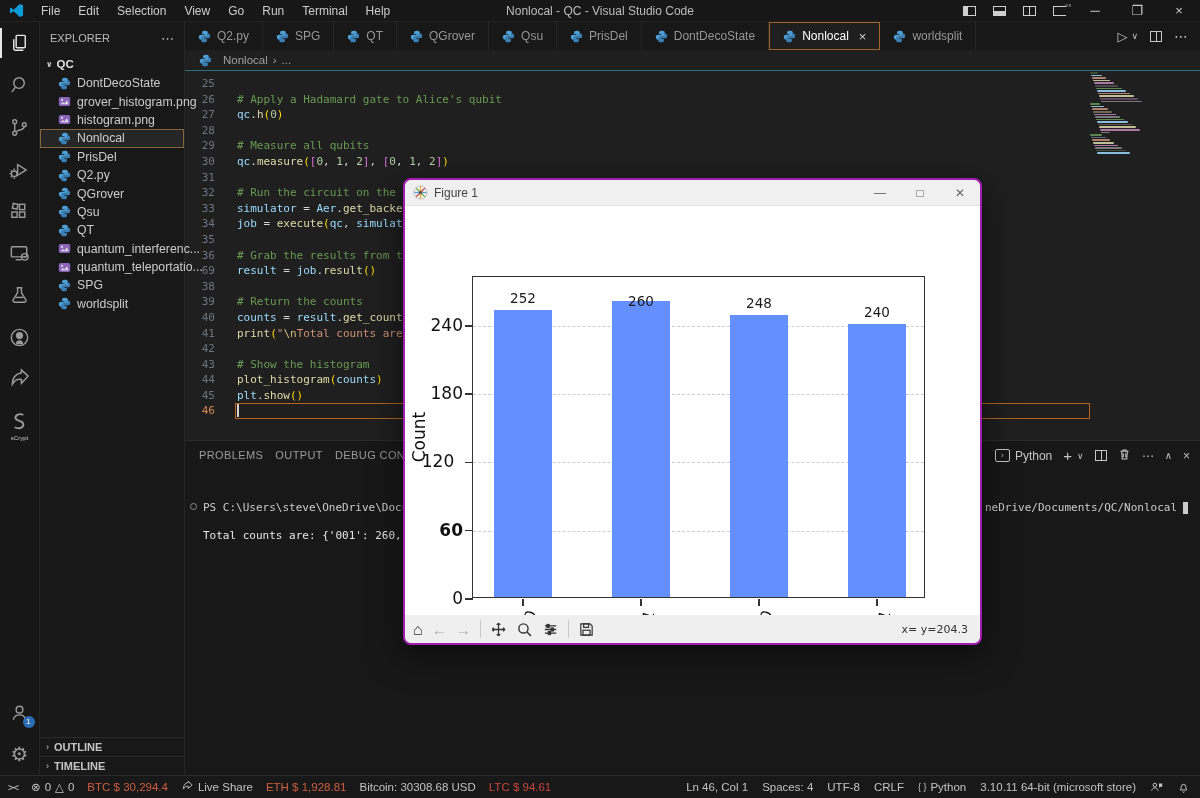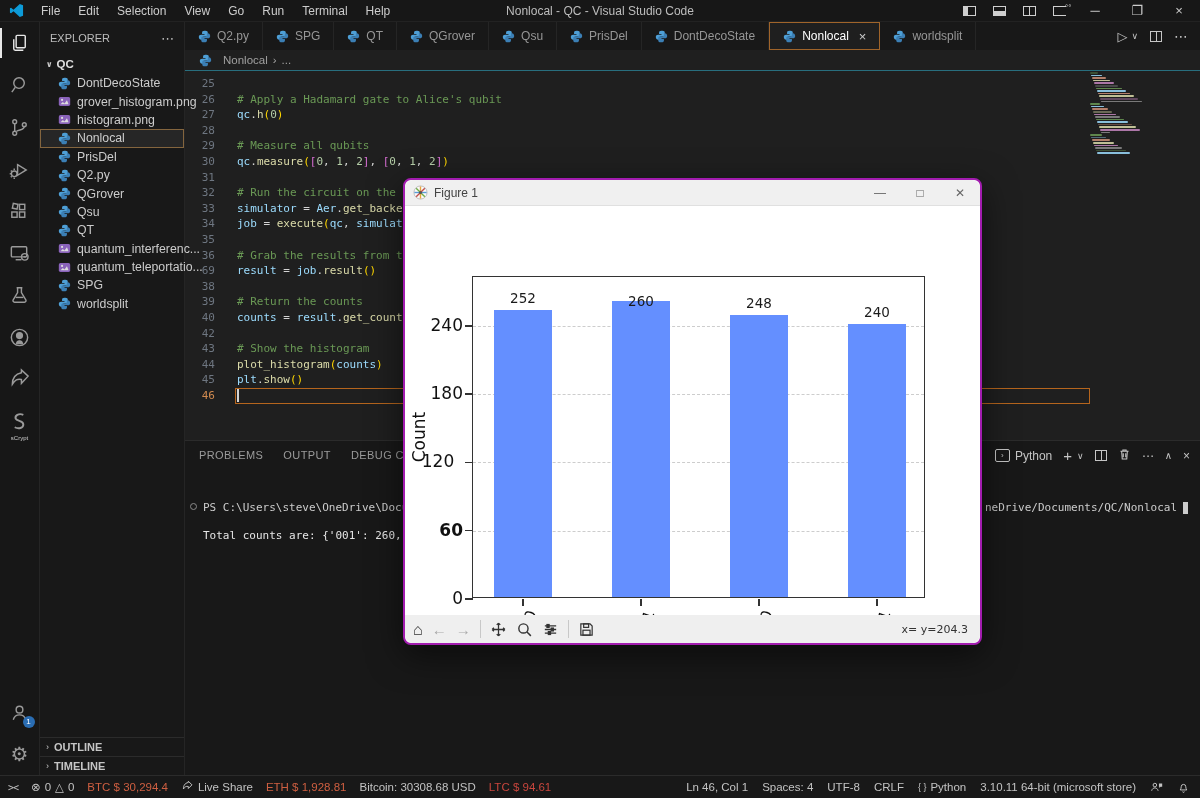--- a/index.html
+++ b/index.html
@@ -84,21 +84,21 @@
   .gutter-num.cur { color:#d18a4f; }
   .tk-c{color:#6a9955}.tk-v{color:#9cdcfe}.tk-f{color:#dcdcaa}.tk-n{color:#b5cea8}
   .tk-p{color:#d4d4d4}.tk-b1{color:#ffd700}.tk-b2{color:#da70d6}.tk-s{color:#ce9178}.tk-e{color:#d7ba7d}
 
   .minimap { position:absolute; left:905px; top:50px; width:50px; height:95px; }
   .mm-line { height:1.6px; margin-bottom:1px; border-radius:1px; opacity:.85; }
 
   
   .panel { position:absolute; left:0; top:418px; right:0; height:335px; background:#181818;
      border-top:1px solid #2b2b2b; font-size:11px; }
-  .panel-tabs { display:flex; gap:20px; padding:8px 0 0 14px; color:#9b9b9b; letter-spacing:.4px; font-size:11px; }
+  .panel-tabs { display:flex; gap:12px; padding:8px 0 0 14px; color:#9b9b9b; letter-spacing:.4px; font-size:11px; }
   .panel-actions { position:absolute; right:10px; top:6px; display:flex; align-items:center; gap:11px; color:#c5c5c5; font-size:12px; }
   .term-ic { width:15px; height:13px; border:1px solid #c5c5c5; border-radius:2px; font-size:8px; line-height:11px; text-align:center; }
   .pa-plus { font-size:15px; }
   .pa-chev { font-size:9px; margin-left:-6px; }
   .trash-ic svg { width:13px; height:13px; stroke:#c5c5c5; fill:none; stroke-width:1.3; }
   .term-body { position:relative; font-family:"DejaVu Sans Mono","Liberation Mono",monospace;
      font-size:11px; color:#cccccc; }
   .term-line1 { position:absolute; left:18px; top:40px; white-space:pre; }
   .term-deco { position:absolute; left:5px; top:42px; width:7px; height:7px; border:1px solid #8a8a8a; border-radius:50%; }
   .term-line2 { position:absolute; left:18px; top:68px; white-space:pre; color:#e6e6e6; }
@@ -482,20 +482,21 @@
         <div class="code-line"><div class="gutter-num">31</div><div class="line-text"></div></div>
         <div class="code-line"><div class="gutter-num">32</div><div class="line-text"><span class="tk-c"># Run the circuit on the </span></div></div>
         <div class="code-line"><div class="gutter-num">33</div><div class="line-text"><span class="tk-v">simulator</span><span class="tk-p"> = </span><span class="tk-v">Aer</span><span class="tk-p">.</span><span class="tk-f">get_backe</span></div></div>
         <div class="code-line"><div class="gutter-num">34</div><div class="line-text"><span class="tk-v">job</span><span class="tk-p"> = </span><span class="tk-f">execute</span><span class="tk-b1">(</span><span class="tk-v">qc</span><span class="tk-p">, </span><span class="tk-v">simulat</span></div></div>
         <div class="code-line"><div class="gutter-num">35</div><div class="line-text"></div></div>
         <div class="code-line"><div class="gutter-num">36</div><div class="line-text"><span class="tk-c"># Grab the results from t</span></div></div>
         <div class="code-line"><div class="gutter-num">69</div><div class="line-text"><span class="tk-v">result</span><span class="tk-p"> = </span><span class="tk-v">job</span><span class="tk-p">.</span><span class="tk-f">result</span><span class="tk-b1">()</span></div></div>
         <div class="code-line"><div class="gutter-num">38</div><div class="line-text"></div></div>
         <div class="code-line"><div class="gutter-num">39</div><div class="line-text"><span class="tk-c"># Return the counts</span></div></div>
         <div class="code-line"><div class="gutter-num">40</div><div class="line-text"><span class="tk-v">counts</span><span class="tk-p"> = </span><span class="tk-v">result</span><span class="tk-p">.</span><span class="tk-f">get_count</span></div></div>
+        <div class="code-line"><div class="gutter-num">41</div><div class="line-text"><span class="tk-f">print</span><span class="tk-b1">(</span><span class="tk-s">"</span><span class="tk-e">\n</span><span class="tk-s">Total counts are</span></div></div>
         <div class="code-line"><div class="gutter-num">42</div><div class="line-text"></div></div>
         <div class="code-line"><div class="gutter-num">43</div><div class="line-text"><span class="tk-c"># Show the histogram</span></div></div>
         <div class="code-line"><div class="gutter-num">44</div><div class="line-text"><span class="tk-f">plot_histogram</span><span class="tk-b1">(</span><span class="tk-v">counts</span><span class="tk-b1">)</span></div></div>
         <div class="code-line"><div class="gutter-num">45</div><div class="line-text"><span class="tk-v">plt</span><span class="tk-p">.</span><span class="tk-f">show</span><span class="tk-b1">()</span></div></div>
         <div class="code-line"><div class="cur-line-box"></div><div class="cursor-caret"></div><div class="gutter-num cur">46</div><div class="line-text"></div></div>
       </div>
     <div class="minimap" id="minimap">
         <div class="mm-line" style="width: 8px; margin-left: 0px; background: rgb(106, 153, 85); opacity: 0.4;"></div>
         <div class="mm-line" style="width: 11px; margin-left: 1px; background: rgb(156, 220, 254);"></div>
         <div class="mm-line" style="width: 14px; margin-left: 2px; background: rgb(206, 145, 120);"></div>

